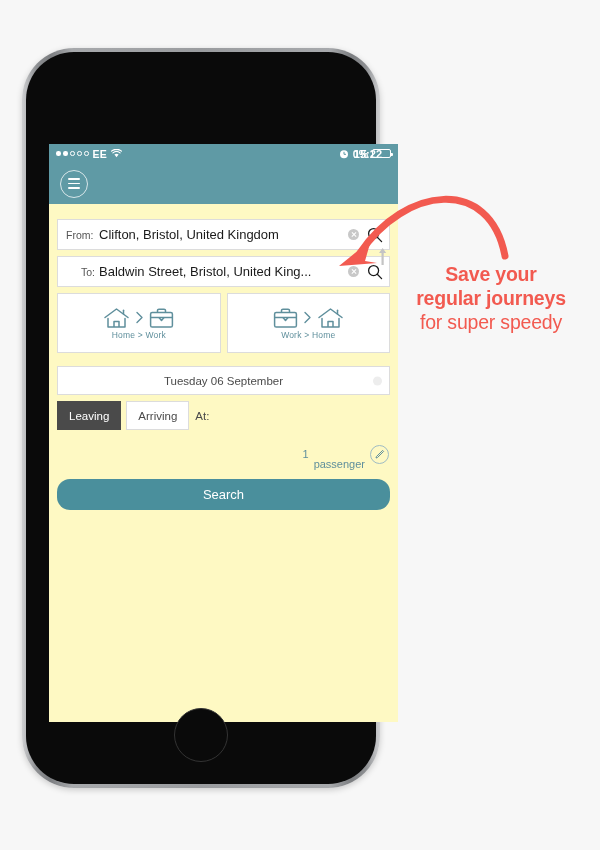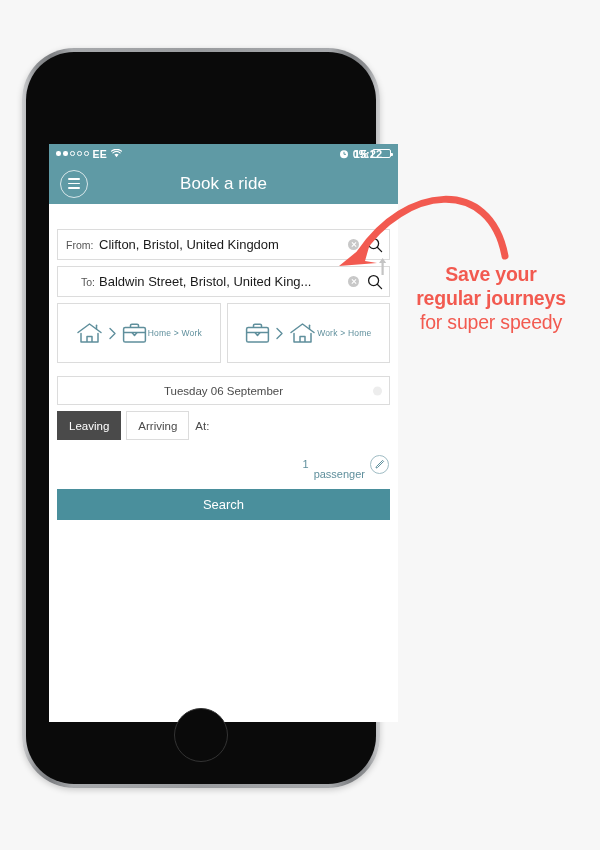--- a/index.html
+++ b/index.html
@@ -41,21 +41,21 @@
     position:absolute;left:50%;bottom:22px;transform:translateX(-50%);
     width:52px;height:52px;border-radius:50%;
     border:1.4px solid #333;
     background:#0a0a0a;
   }
 
   
   #screen{
     position:absolute;left:23px;top:92px;
     width:349px;height:578px;
-    background:#ffffff;overflow:hidden;
+    background:#fef9c3;overflow:hidden;
   }
 
   
   #statusbar{
     height:19px;background:#5f9aa5;color:#fff;
     display:flex;align-items:center;
     font-size:10.5px;font-weight:bold;
     padding:0 7px;box-sizing:border-box;
     position:relative;
   }
@@ -88,21 +88,21 @@
     display:flex;flex-direction:column;justify-content:center;align-items:center;gap:3px;
     cursor:pointer;
   }
   #menu-btn i{display:block;width:12px;height:1.6px;background:#fff;border-radius:1px;}
   #nav-title{
     width:100%;text-align:center;font-size:17px;font-weight:400;
     letter-spacing:.1px;
   }
 
   
-  #content{padding:25px 8px 0 8px;box-sizing:border-box;}
+  #content{padding:15px 8px 0 8px;box-sizing:border-box;}
 
   .field{
     background:#fff;border:1px solid #dcdcdc;
     height:31px;display:flex;align-items:center;
     padding:0 6px 0 8px;box-sizing:border-box;
     margin-bottom:6px;position:relative;
   }
   .field-label{
     font-size:10.5px;color:#555;width:29px;flex:0 0 auto;
   }
@@ -124,21 +124,21 @@
 
   #swap-btn{
     position:absolute;right:-1px;top:27px;
     width:14px;height:20px;z-index:5;cursor:pointer;
   }
 
   
   #shortcuts{display:flex;gap:6px;margin-top:2px;}
   .shortcut{
     flex:1;background:#fff;border:1px solid #dcdcdc;
-    height:58px;display:flex;
+    height:58px;display:flex;flex-direction:column;
     align-items:center;justify-content:center;gap:1px;cursor:pointer;
   }
   .shortcut .icons{display:flex;align-items:center;gap:5px;}
   .shortcut .sc-label{font-size:8.5px;color:#5f8f9c;letter-spacing:.2px;}
 
   
   .box{
     background:#fff;border:1px solid #dcdcdc;
     height:29px;display:flex;align-items:center;justify-content:center;
     font-size:11.5px;color:#4a4a4a;position:relative;box-sizing:border-box;
@@ -170,21 +170,21 @@
   .pax-text{font-size:11px;color:#5f8f9c;margin-top:20px;}
   #pax-edit{
     width:17px;height:17px;border-radius:50%;border:1px solid #9fbcc4;
     display:flex;align-items:center;justify-content:center;cursor:pointer;
   }
 
   
   #search-btn{
     margin-top:9px;height:31px;background:#4a8f9c;color:#fff;
     display:flex;align-items:center;justify-content:center;
-    font-size:13px;cursor:pointer;
+    font-size:13px;cursor:pointer;border-radius:13px;
   }
 
   
   #annotation{
     position:absolute;left:388px;top:262px;width:206px;
     text-align:center;color:#f25a50;
     font-size:19.5px;line-height:24px;letter-spacing:-.2px;
   }
   #annotation .bold{font-weight:bold;display:block;}
   #annotation .reg{font-weight:400;display:block;}
@@ -229,21 +229,20 @@
           </span>
         </div>
       </div>
 
       <div id="navbar">
         <div id="menu-btn">
           <i></i>
             <i></i>
             <i></i>
         </div>
-        <div id="nav-title">Book a ride</div>
       </div>
 
       <div id="content">
 
         <div style="position:relative;">
 
           <div class="field">
             <span class="field-label">From:</span>
             <span class="field-value">Clifton, Bristol, United Kingdom</span>
             <span class="clear-icon"></span>

